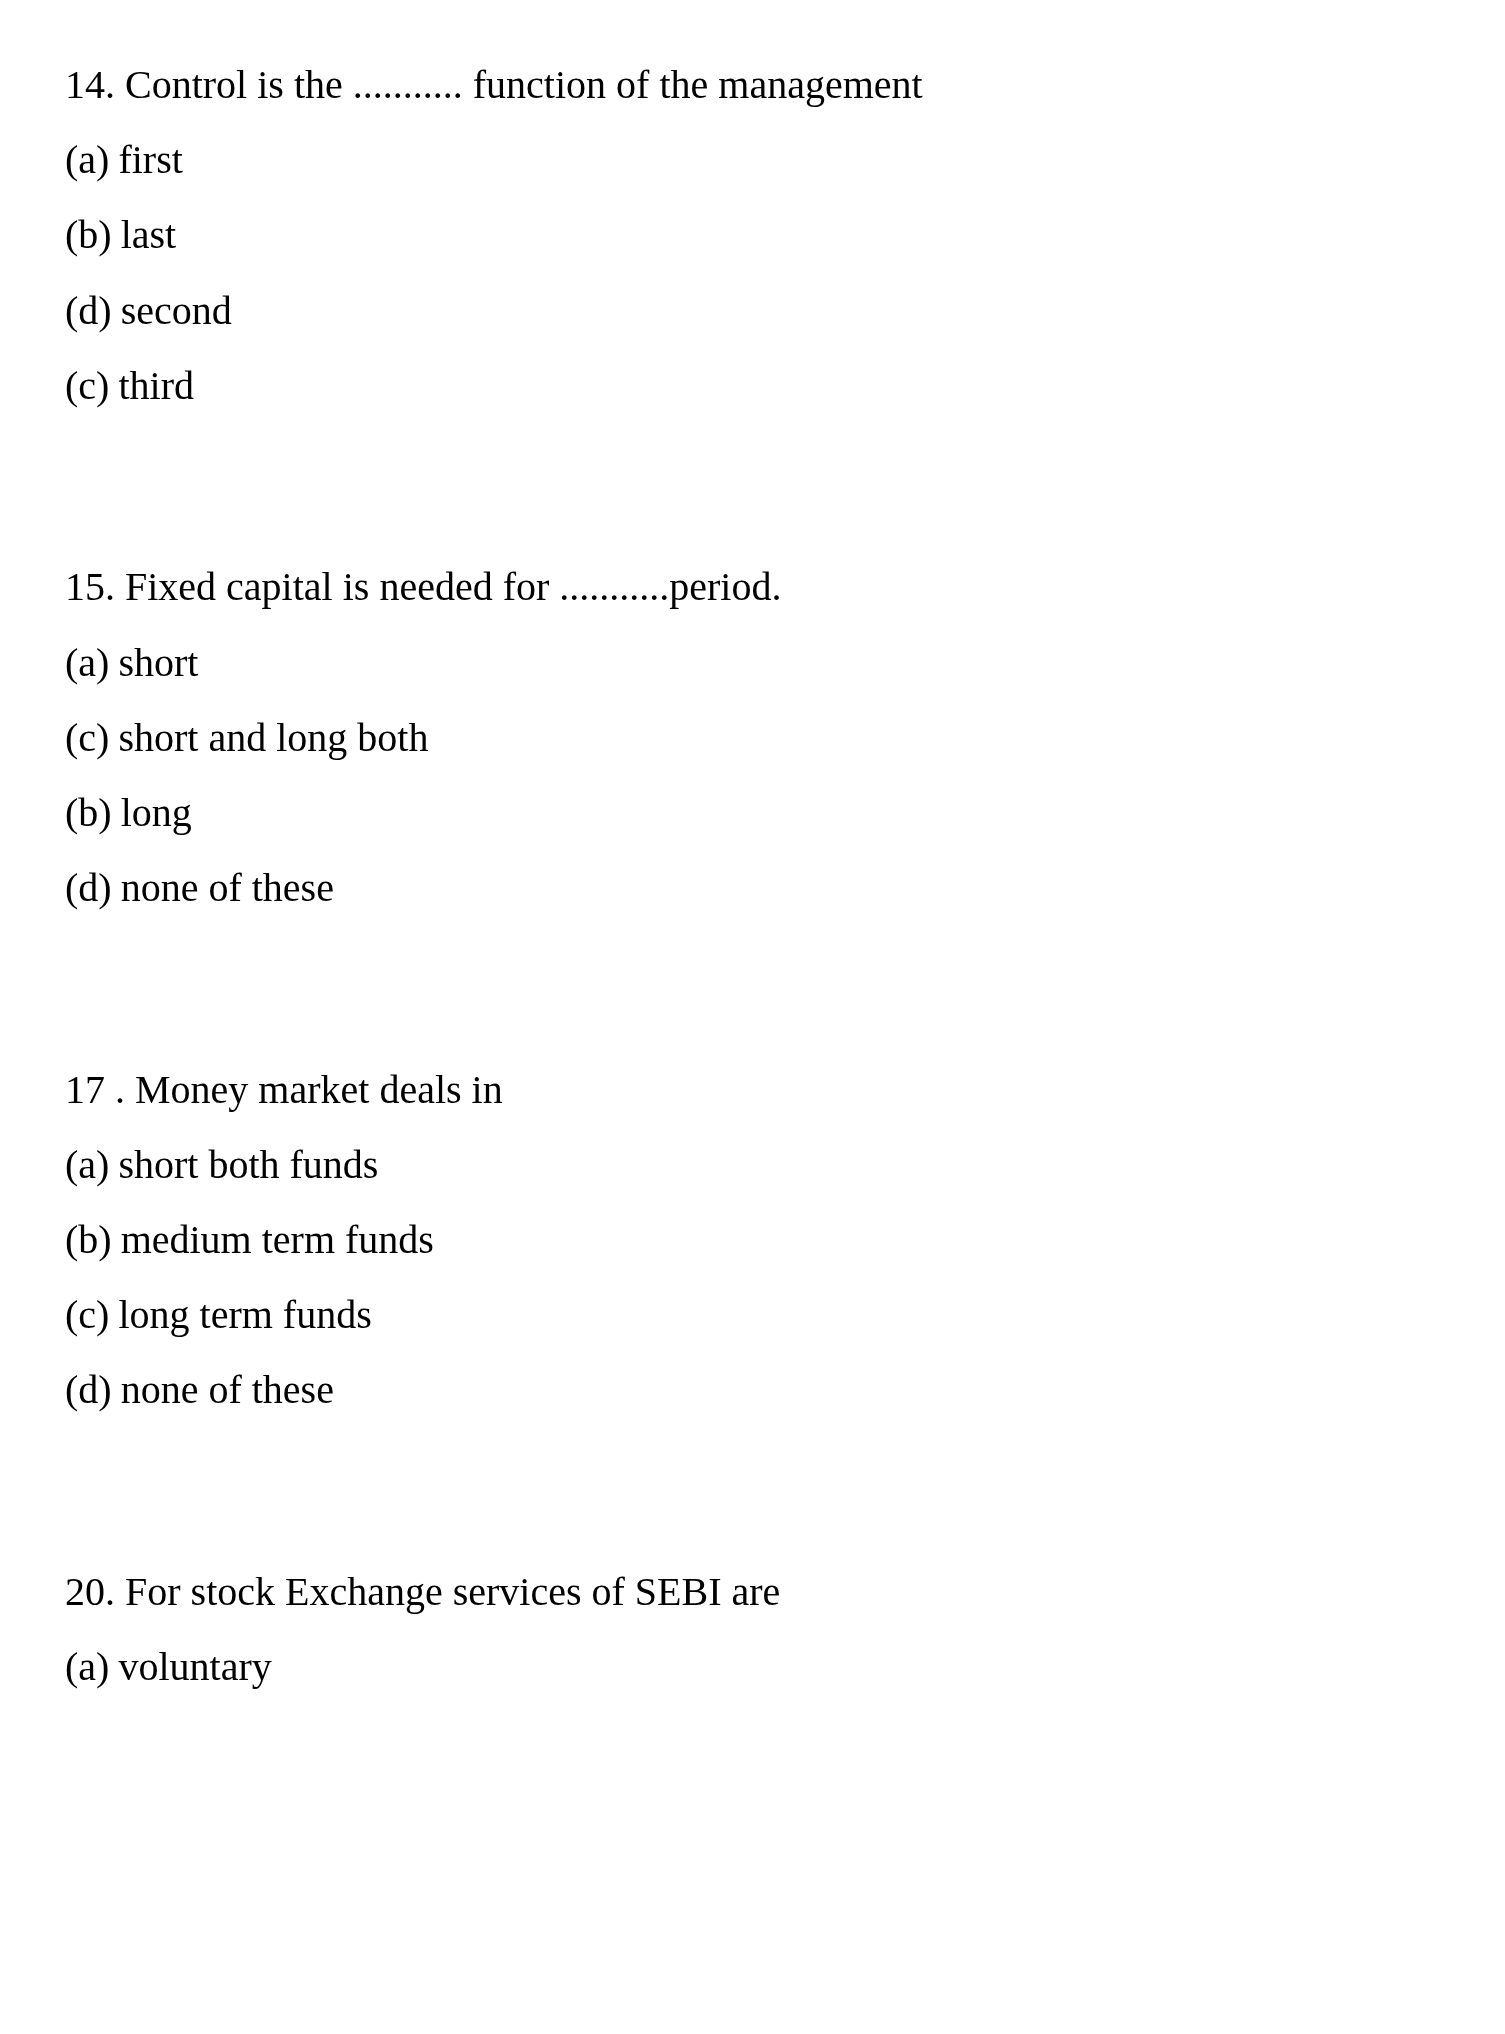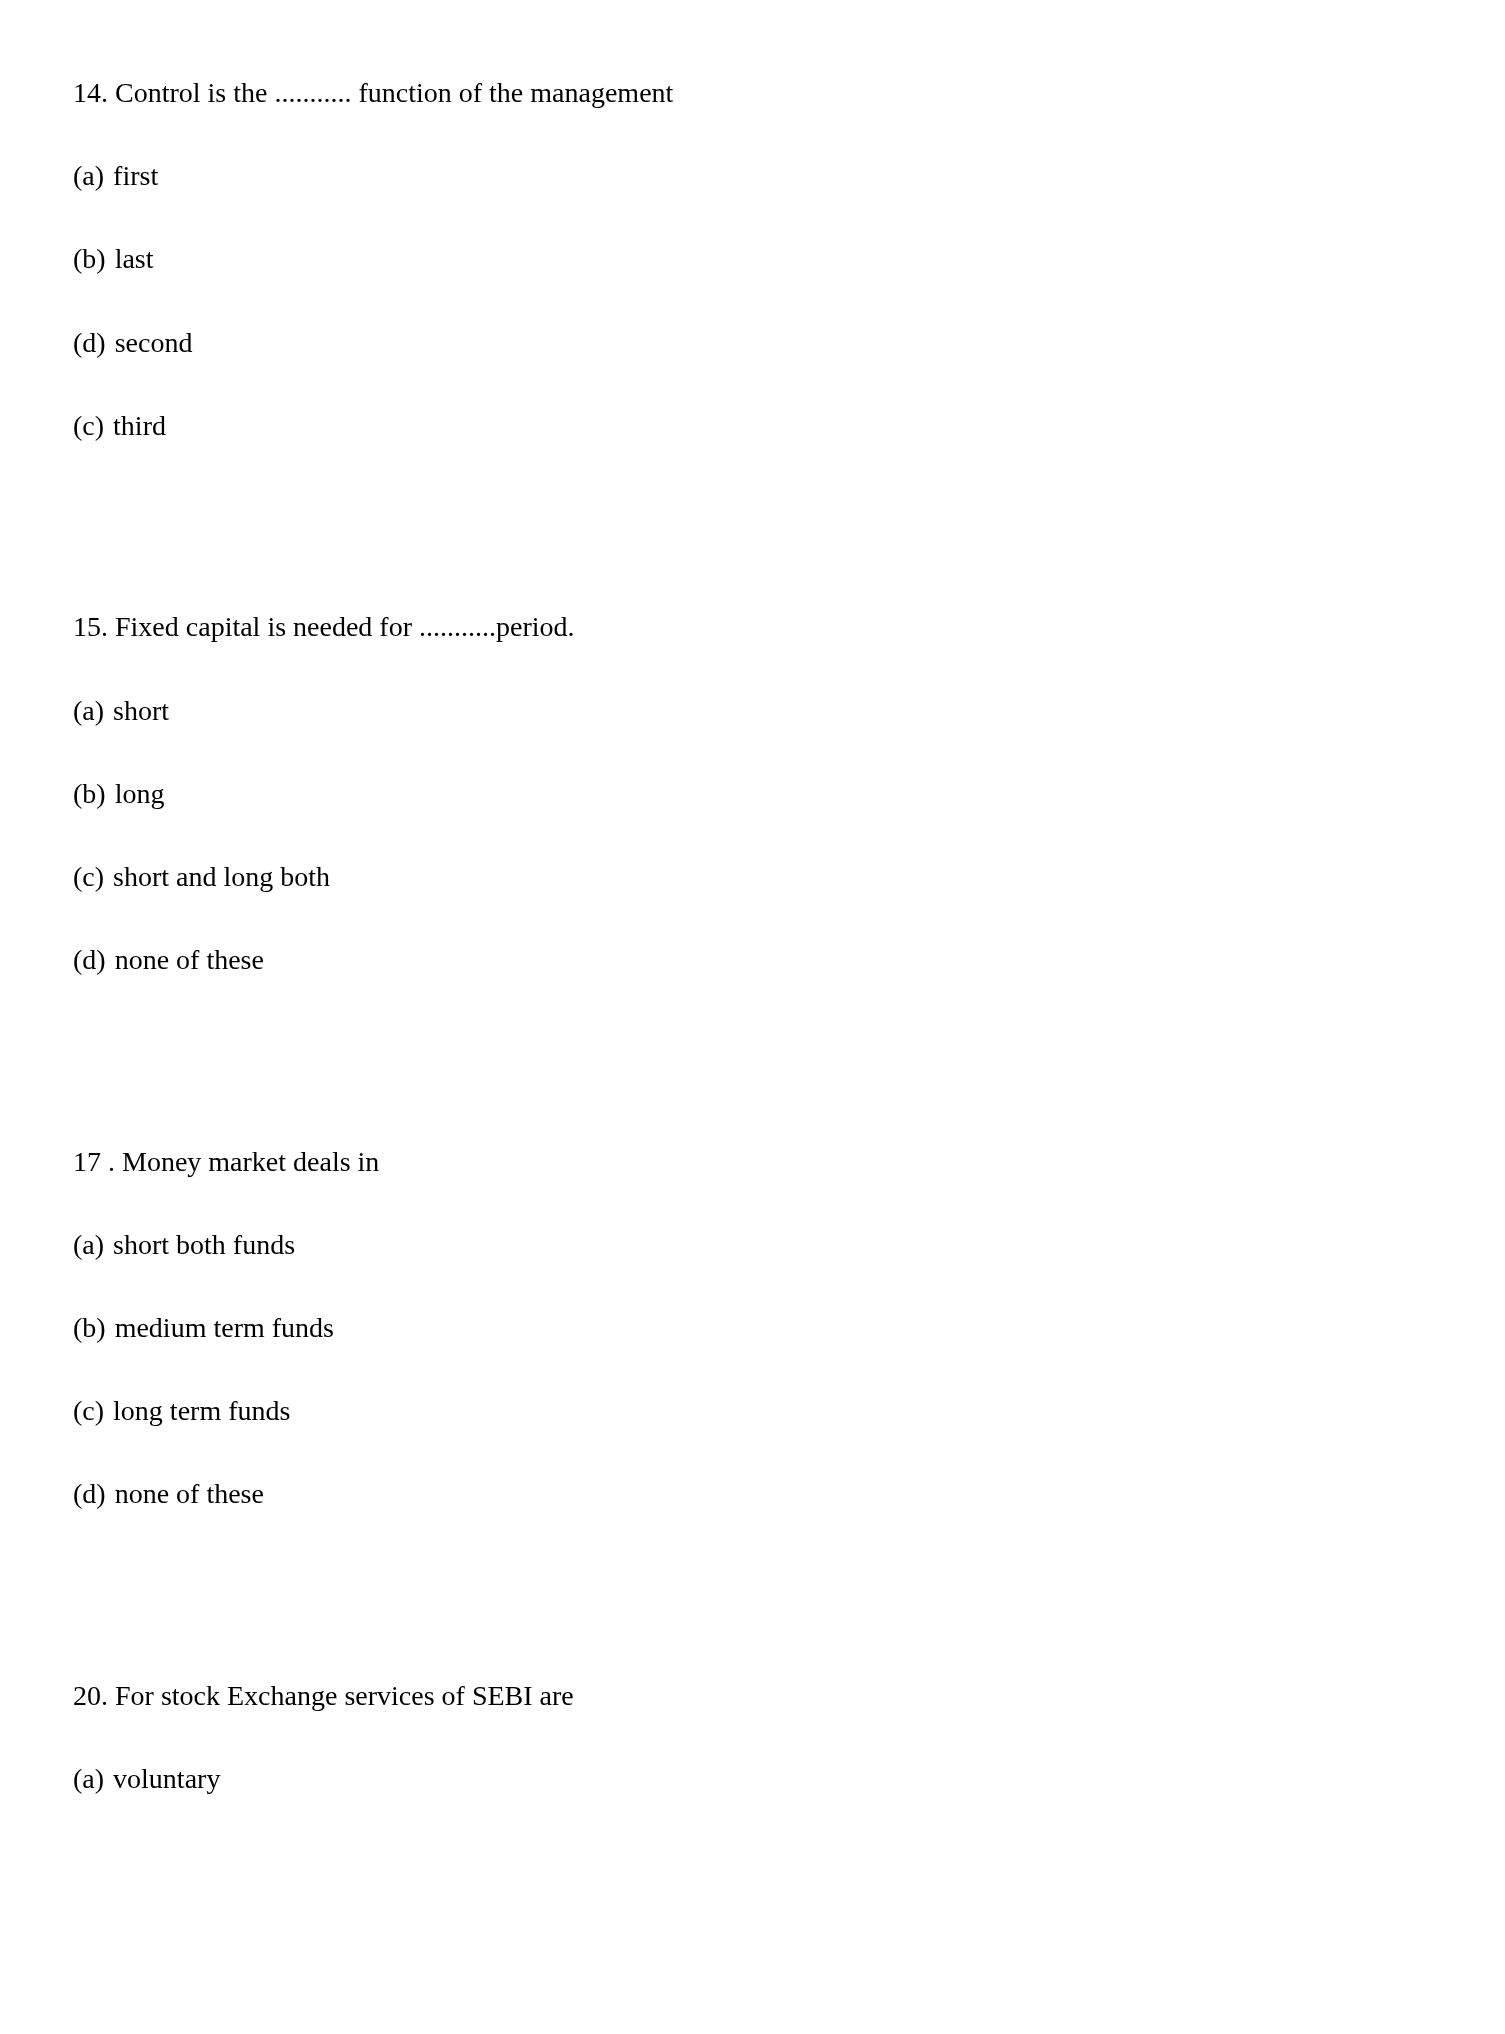--- a/index.html
+++ b/index.html
@@ -18,25 +18,25 @@
     .page {
       position: absolute;
       left: 57px;
       top: 43px;
       width: 1400px;
     }
     .question-block {
       margin: 0 0 134.4px 0;
     }
     .line {
-      font-size: 28px;
+      font-size: 40px;
       line-height: 67.2px;
       height: 67.2px;
       white-space: nowrap;
-      margin: 16px;
+      margin: 8px;
     }
     .option-letter {
       margin-right: 9px;
     }
   </style>
 </head>
 <body>
 
 <div class="page">
 
@@ -44,22 +44,22 @@
     <p class="line">14. Control is the ........... function of the management</p>
     <p class="line"><span class="option-letter">(a)</span><span>first</span></p>
     <p class="line"><span class="option-letter">(b)</span><span>last</span></p>
     <p class="line"><span class="option-letter">(d)</span><span>second</span></p>
     <p class="line"><span class="option-letter">(c)</span><span>third</span></p>
   </div>
 
   <div class="question-block">
     <p class="line">15. Fixed capital is needed for ...........period.</p>
     <p class="line"><span class="option-letter">(a)</span><span>short</span></p>
+    <p class="line"><span class="option-letter">(c)</span><span>short and long both</span></p>
     <p class="line"><span class="option-letter">(b)</span><span>long</span></p>
-    <p class="line"><span class="option-letter">(c)</span><span>short and long both</span></p>
     <p class="line"><span class="option-letter">(d)</span><span>none of these</span></p>
   </div>
 
 
   <div class="question-block">
     <p class="line">17 . Money market deals in</p>
     <p class="line"><span class="option-letter">(a)</span><span>short both funds</span></p>
     <p class="line"><span class="option-letter">(b)</span><span>medium term funds</span></p>
     <p class="line"><span class="option-letter">(c)</span><span>long term funds</span></p>
     <p class="line"><span class="option-letter">(d)</span><span>none of these</span></p>

